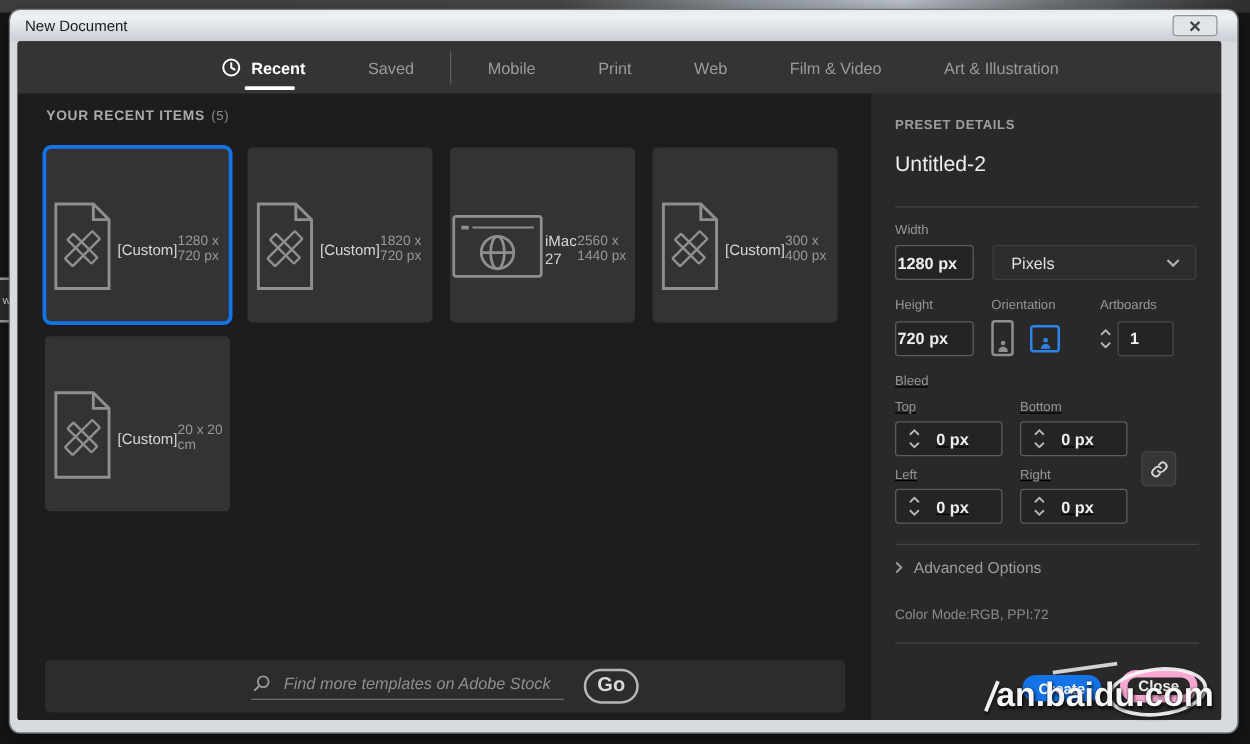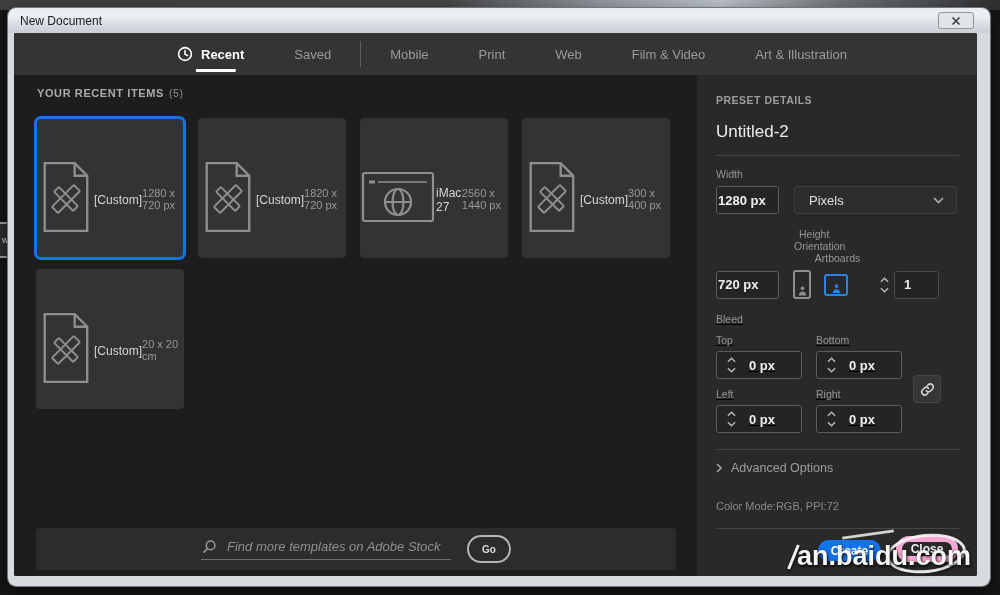--- a/index.html
+++ b/index.html
@@ -52,29 +52,29 @@
   .card-size { font-size:11px; color:#989898; margin-top:3px; }
 
   
   .stock-bar { position:absolute; left:22px; bottom:6px; width:640px; height:42px; background:#2c2c2e;
     border-radius:4px; display:flex; align-items:center; justify-content:center; }
   .stock-inner { display:flex; align-items:center; }
   .stock-input { position:relative; display:flex; align-items:center; gap:10px; padding-bottom:4px;
     border-bottom:1px solid #6d6d6d; width:250px; cursor:text; }
   .stock-placeholder { font-size:13px; font-style:italic; color:#8f8f8f; white-space:nowrap; }
   .go-btn { margin-left:16px; width:44px; height:28px; border:2px solid #b5b5b5; border-radius:14px;
-    color:#dcdcdc; font-size:10px; font-weight:bold; display:flex; align-items:center; justify-content:center; cursor:pointer; }
+    color:#dcdcdc; font-size:16px; font-weight:bold; display:flex; align-items:center; justify-content:center; cursor:pointer; }
 
   
   .right-panel { position:absolute; left:683px; top:42px; width:280px; height:501px; background:#292929;
     padding:14px 18px 0 19px; }
   .panel-heading { font-size:10.5px; font-weight:bold; letter-spacing:.5px; color:#9d9d9d; margin-top:5px; }
-  .doc-name { font-size:17px; color:#ececec; margin-top:16px; padding-bottom:13px; border-bottom:1px solid #454545; }
+  .doc-name { font-size:17px; color:#ececec; margin-top:16px; padding-bottom:23px; border-bottom:1px solid #454545; }
   .field-label { font-size:10.5px; color:#969696; }
-  .mt14 { margin-top:14px;flex-direction:column; } .mt12 { margin-top:12px; } .mt6 { margin-top:6px; }
+  .mt14 { margin-top:14px; } .mt12 { margin-top:12px; } .mt6 { margin-top:6px; }
   .row { display:flex; align-items:center; }
 
   .tbox { height:28px; background:#242424; border:1px solid #5d5d5d; border-radius:3px;
     color:#efefef; font-size:13px; font-weight:bold; display:flex; align-items:center; cursor:text; }
   .dim-input { width:63px; padding-left:1px; }
   .unit-select { width:163px; height:28px; margin-left:15px; background:#2d2d2d; border:1px solid #3e3e3e;
     border-radius:3px; display:flex; align-items:center; padding:0 12px 0 14px; color:#e0e0e0;
     font-size:13px; cursor:pointer; }
   .unit-select .chev { margin-left:auto; }
 

